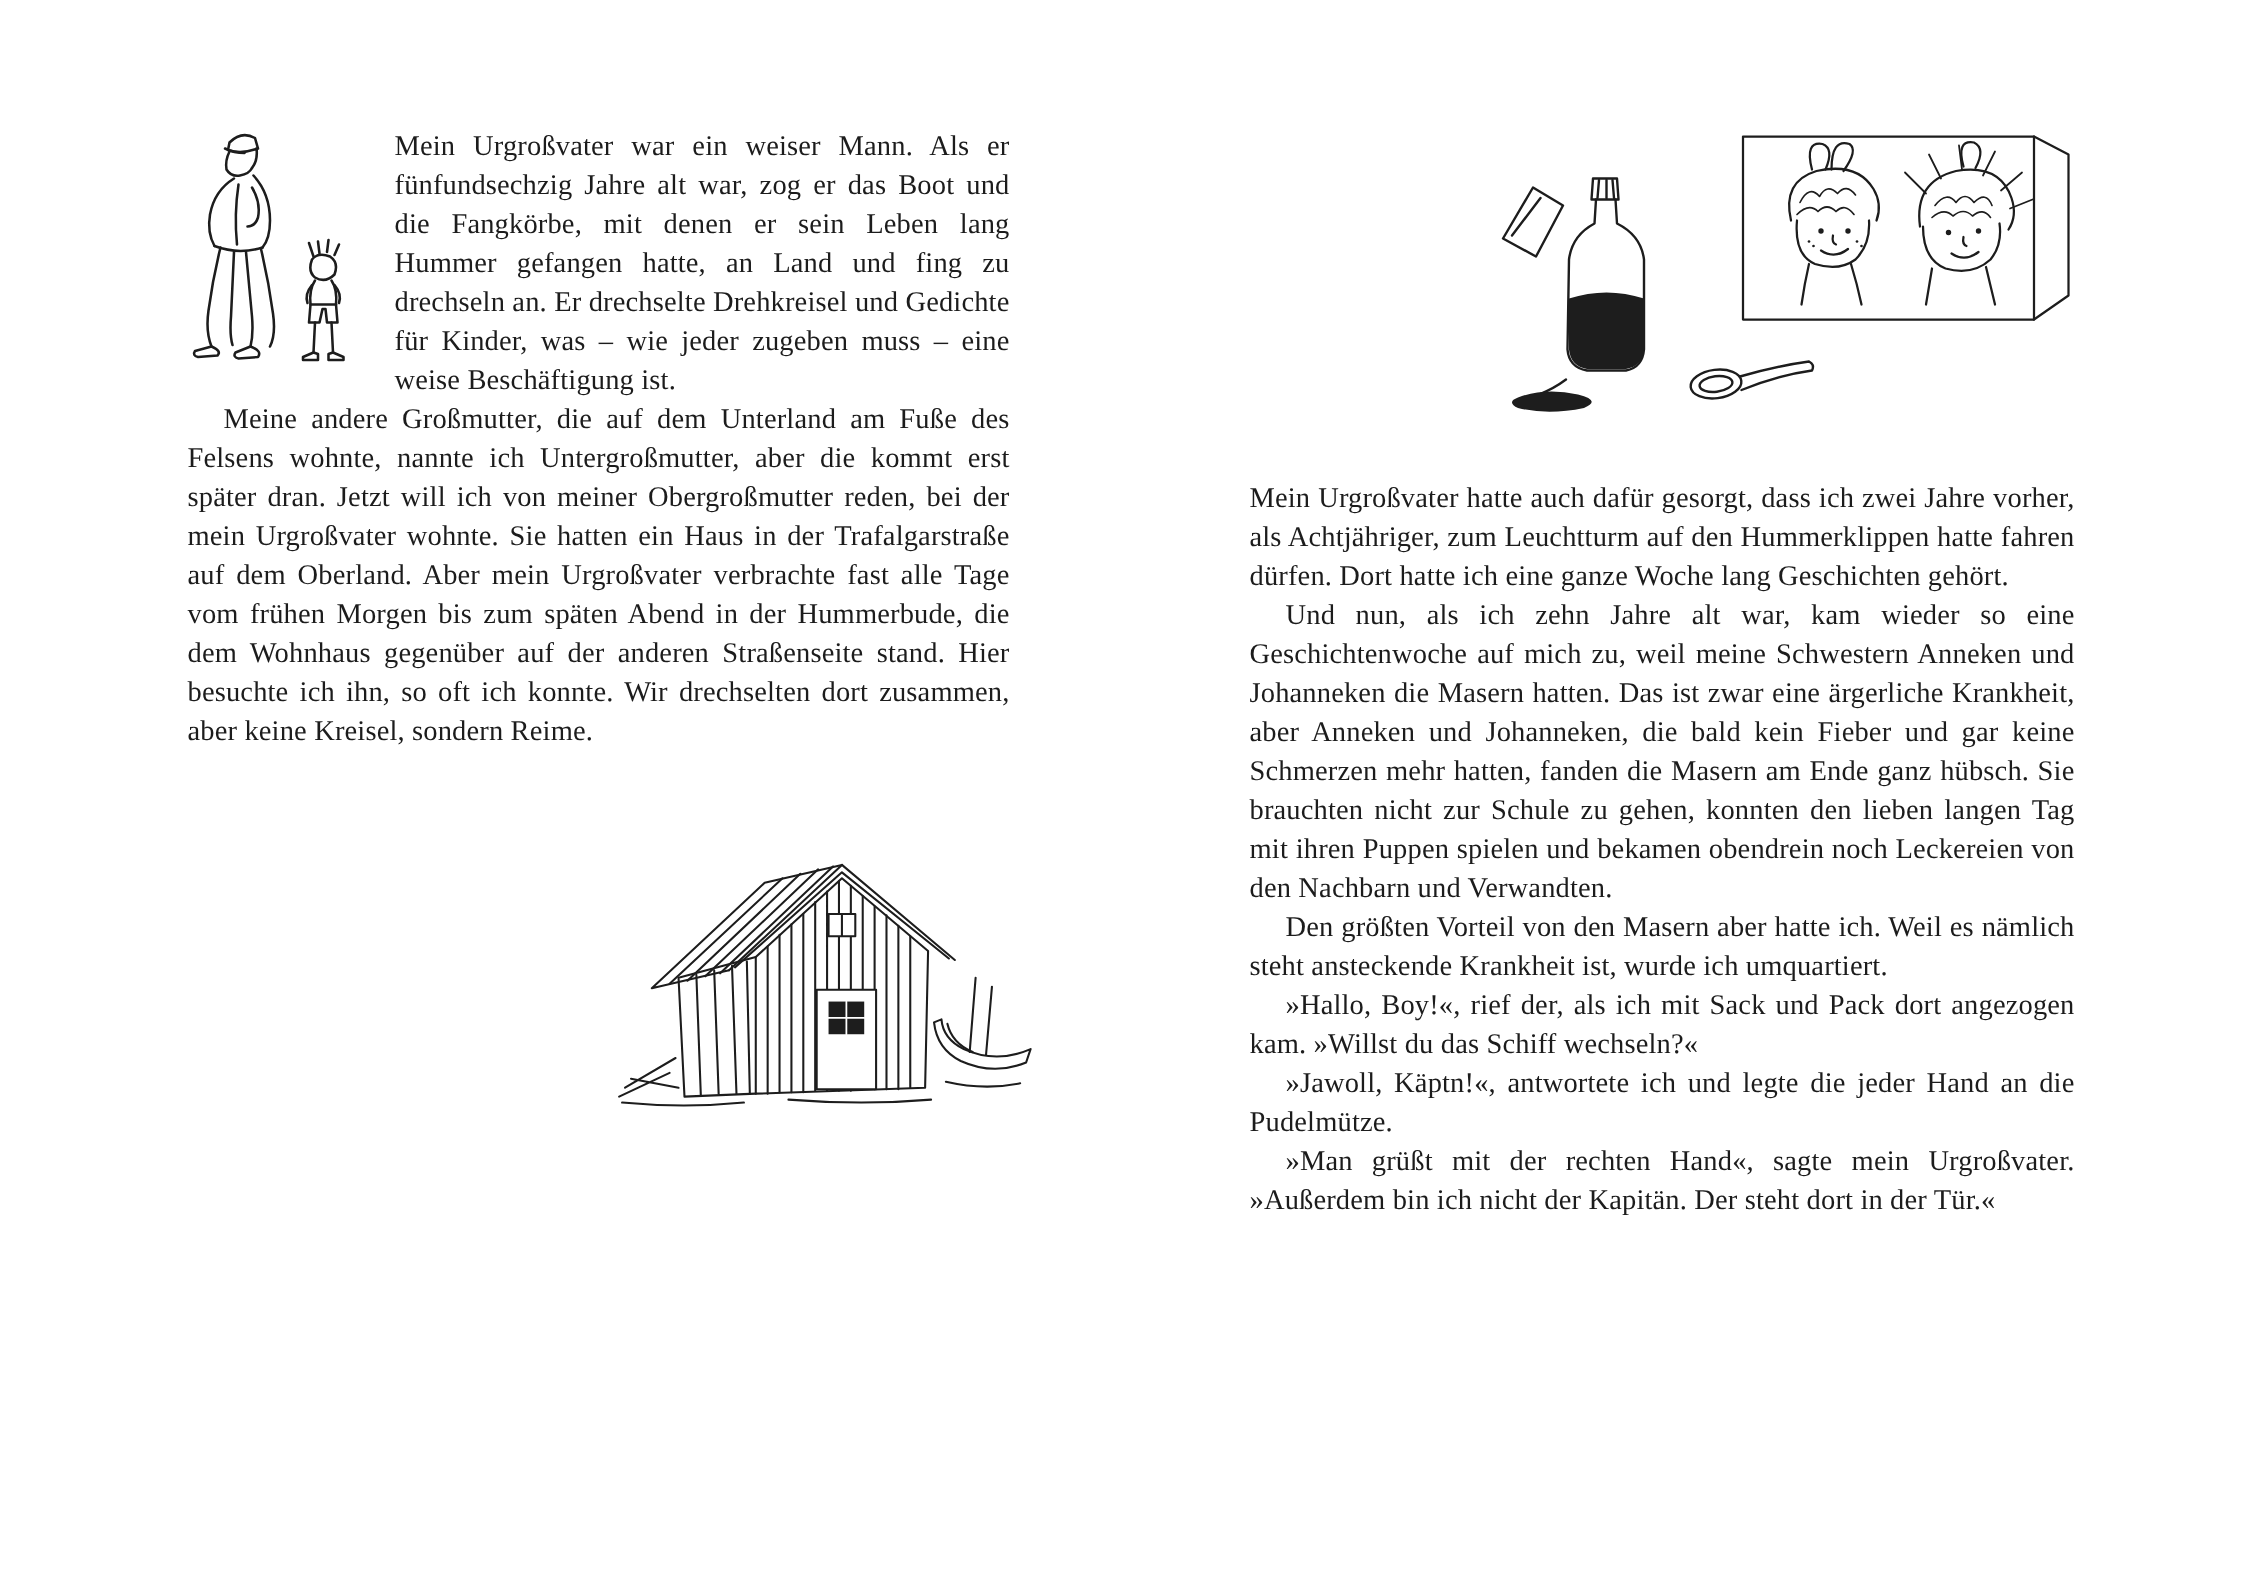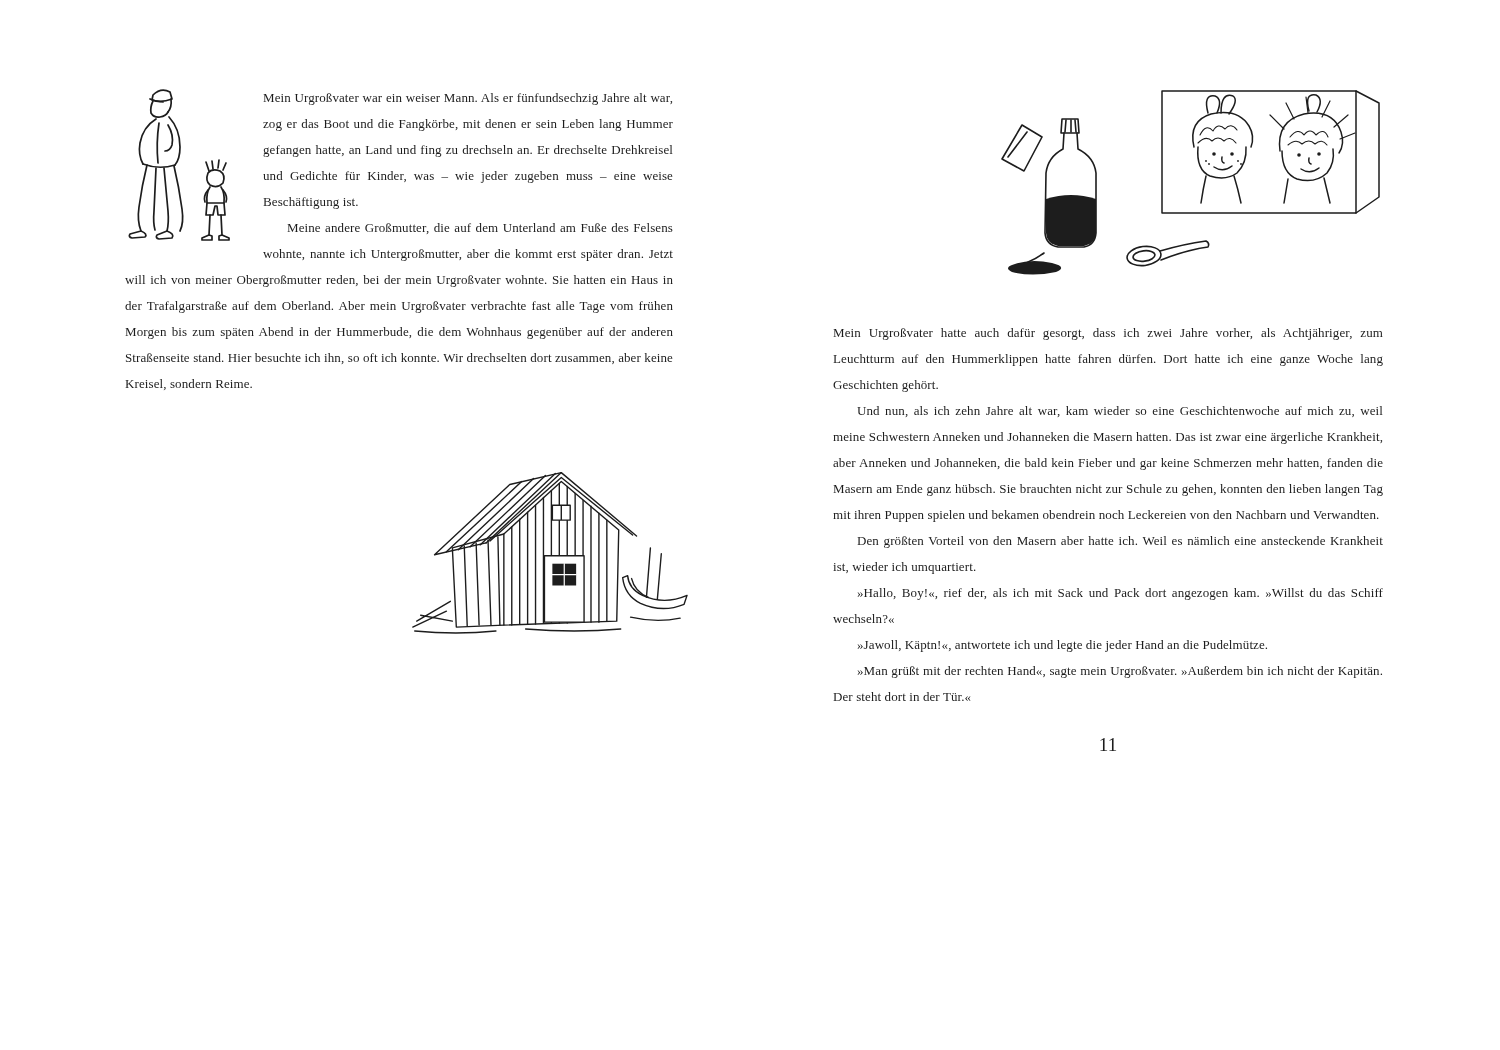--- a/index.html
+++ b/index.html
@@ -9,21 +9,21 @@
     background: #ffffff;
     position: relative; overflow: hidden;
     font-family: "Liberation Serif", "DejaVu Serif", serif;
     color: #1c1c1c;
   }
   .page { position: absolute; top: 85px; }
   .page-left  { left: 125px; width: 548px; }
   .page-right { left: 833px; width: 550px; }
   .page p {
     margin: 0;
-    font-size: 13px;
+    font-size: 19px;
     line-height: 26px;
     text-align: justify;
     text-indent: 24px;
     letter-spacing: 0.1px;
     hyphens: auto; -webkit-hyphens: auto;
   }
   p.flush { text-indent: 0; }
   .figure-float { float: left; width: 138px; height: 182px; }
   .hut-figure { margin: 30px 0 0 262px; width: 305px; }
   .illustration-band { position: relative; height: 235px; }
@@ -147,19 +147,18 @@
           <path d="M151,73 Q150,78 153,79"></path>
           <path d="M143,84 Q152,90 161,83"></path>
           <path d="M130,94 L126,118 M166,93 L172,118"></path>
         </g>
       </svg>
     </div>
   </div>
 
   <p class="flush">Mein Urgroßvater hatte auch dafür gesorgt, dass ich zwei Jahre vorher, als Achtjähriger, zum Leuchtturm auf den Hummerklippen hatte fahren dürfen. Dort hatte ich eine ganze Woche lang Geschichten gehört.</p>
   <p>Und nun, als ich zehn Jahre alt war, kam wieder so eine Geschichtenwoche auf mich zu, weil meine Schwestern Anneken und Johanneken die Masern hatten. Das ist zwar eine ärgerliche Krankheit, aber Anneken und Johanneken, die bald kein Fieber und gar keine Schmerzen mehr hatten, fanden die Masern am Ende ganz hübsch. Sie brauchten nicht zur Schule zu gehen, konnten den lieben langen Tag mit ihren Puppen spielen und bekamen obendrein noch Leckereien von den Nachbarn und Verwandten.</p>
-  <p>Den größten Vorteil von den Masern aber hatte ich. Weil es nämlich eine ansteckende Krankheit ist, wieder ich umquartiert.</p>
+  <p>Den größten Vorteil von den Masern aber hatte ich. Weil es nämlich steht ansteckende Krankheit ist, wurde ich umquartiert.</p>
   <p>»Hallo, Boy!«, rief der, als ich mit Sack und Pack dort angezogen kam. »Willst du das Schiff wechseln?«</p>
   <p>»Jawoll, Käptn!«, antwortete ich und legte die jeder Hand an die Pudelmütze.</p>
   <p>»Man grüßt mit der rechten Hand«, sagte mein Urgroßvater. »Außerdem bin ich nicht der Kapitän. Der steht dort in der Tür.«</p>
 
-  <div class="page-number">11</div>
 </div>
 
 </body></html>

